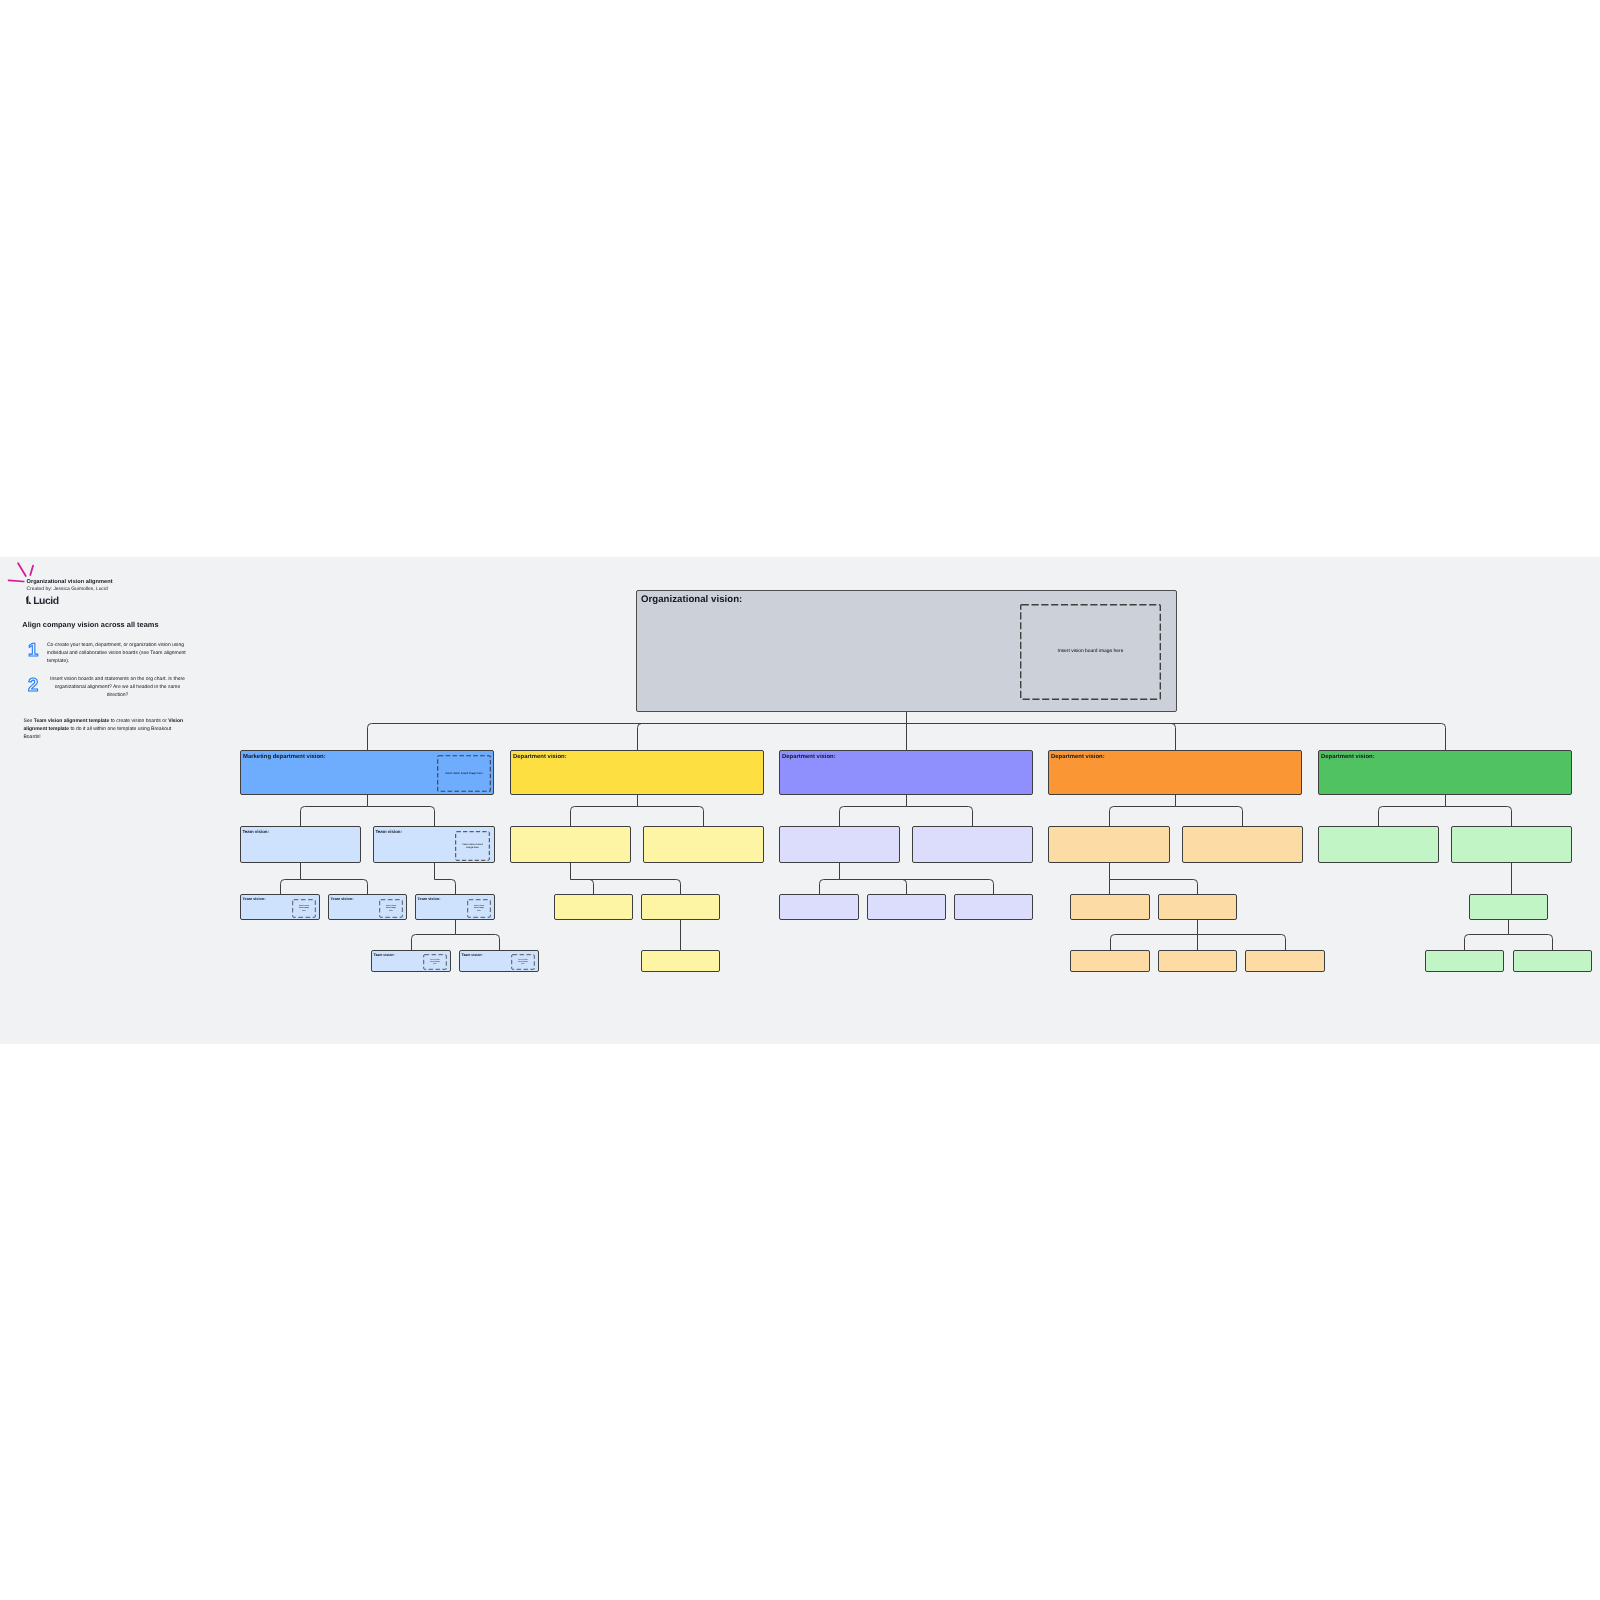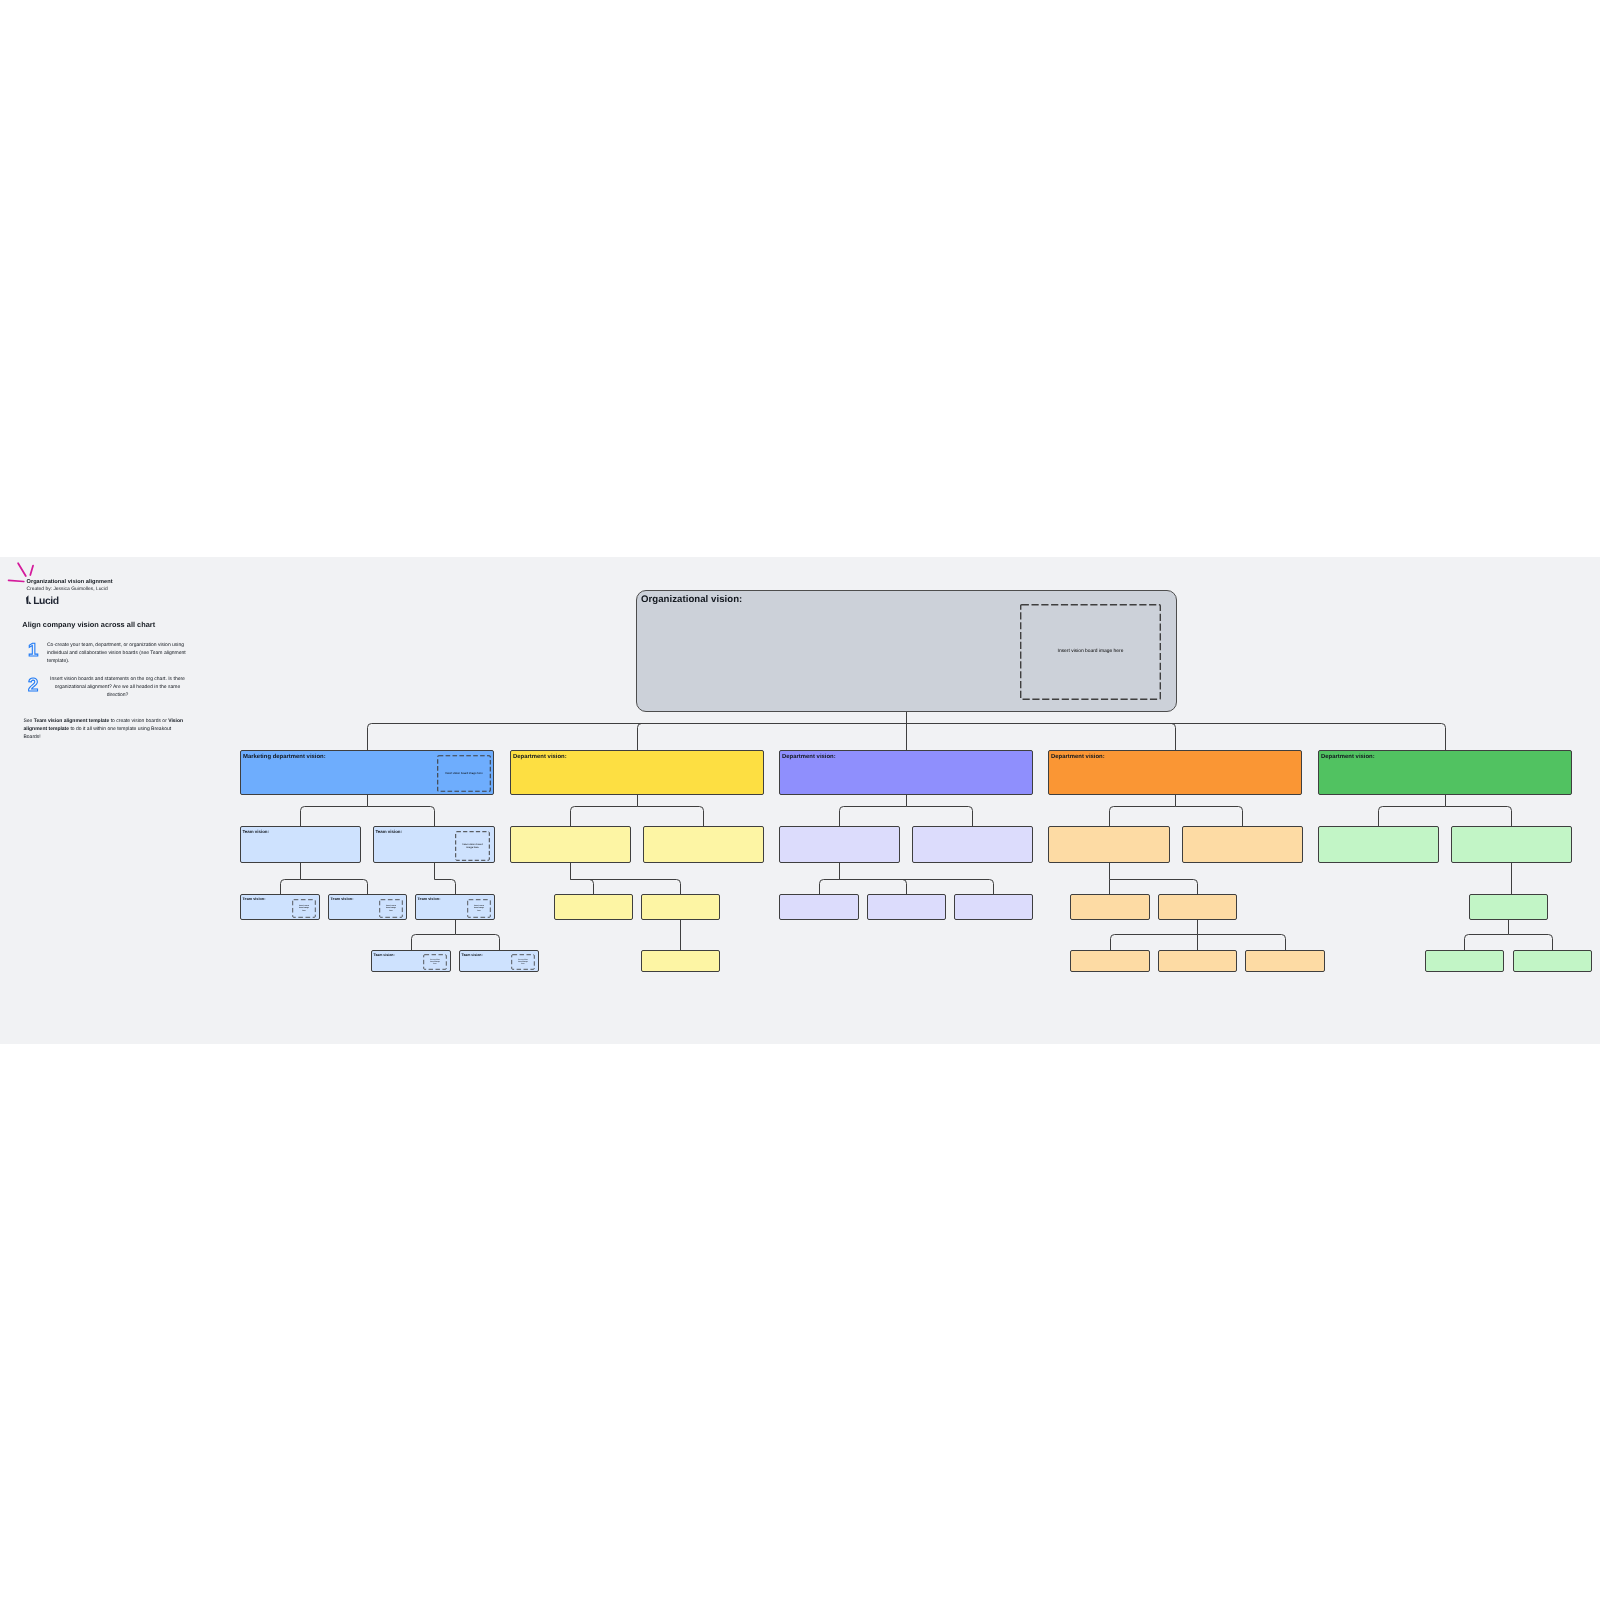--- a/index.html
+++ b/index.html
@@ -13,21 +13,21 @@
   .doc-title{position:absolute;left:26.5px;top:22px;font-size:5.6px;font-weight:bold;color:#11161d;letter-spacing:0.05px;}
   .doc-by{position:absolute;left:26.5px;top:29.5px;font-size:4.9px;color:#22262c;letter-spacing:0.02px;}
   .brand{position:absolute;left:24px;top:37px;shape-rendering:geometricPrecision;}
   .heading{position:absolute;left:22.3px;top:63px;font-size:7.35px;font-weight:bold;color:#11161d;letter-spacing:0.03px;}
   .stepnum{position:absolute;}
   .step-txt{position:absolute;font-size:5.0px;color:#11161d;line-height:1.58;}
   .footnote{position:absolute;left:23.5px;top:160px;width:163px;font-size:5.0px;color:#11161d;line-height:1.62;}
   .footnote b{font-weight:bold;}
   
   .node{position:absolute;box-sizing:border-box;border:1px solid #3f3f3f;border-radius:2px;}
-  .n-root{border-radius:10px;border-color:#4d4d4d;}
+  .n-root{border-radius:2px;border-color:#4d4d4d;}
   .lbl{position:absolute;font-weight:bold;color:#11161d;white-space:nowrap;}
   .lbl-root{left:4px;top:3.5px;font-size:9.6px;letter-spacing:0.05px;}
   .lbl-dept{left:2px;top:3.2px;font-size:5.9px;letter-spacing:0.02px;}
   .lbl-l2{left:1.5px;top:1.5px;font-size:4.4px;}
   .lbl-l3{left:1.5px;top:1.5px;font-size:3.8px;}
   .lbl-l4{left:1.5px;top:1.5px;font-size:3.5px;}
   .ph{position:absolute;box-sizing:border-box;
       display:flex;align-items:center;justify-content:center;text-align:center;color:#11161d;}
   .ph > svg{position:absolute;left:0;top:0;width:100%;height:100%;overflow:visible;}
   .phr{x:0.7px;y:0.7px;width:calc(100% - 1.4px);height:calc(100% - 1.4px);rx:1px;}
@@ -65,21 +65,21 @@
   </svg>
   <div class="doc-title">Organizational vision alignment</div>
   <div class="doc-by">Created by: Jessica Guimolles, Lucid</div>
   <svg class="brand" width="37" height="13" viewBox="0 0 170 60">
     <g fill="#1f2532">
       <path d="M9 17 L20 6 L20 46 L12 46 Z"></path>
       <path d="M23 33 L34 46 L23 46 Z"></path>
       <text x="42" y="46" font-family="Liberation Sans, sans-serif" font-size="48" font-weight="bold" letter-spacing="-2.2">Lucid</text>
     </g>
   </svg>
-  <div class="heading">Align company vision across all chart</div>
+  <div class="heading">Align company vision across all teams</div>
 
   <svg class="stepnum" style="left:26.5px;top:83px;width:16px;height:20px" viewBox="0 0 16 20">
     <text x="1" y="15.5" font-family="Liberation Sans, sans-serif" font-size="18.5" font-weight="bold" fill="none" stroke="#1f7af5" stroke-width="1.05">1</text>
   </svg>
   <div class="step-txt" style="left:47px;top:85px;width:143px;text-align:left">Co-create your team, department, or organization vision using individual and collaborative vision boards (see Team alignment template).</div>
 
   <svg class="stepnum" style="left:26.5px;top:118px;width:16px;height:20px" viewBox="0 0 16 20">
     <text x="1" y="15.5" font-family="Liberation Sans, sans-serif" font-size="18.5" font-weight="bold" fill="none" stroke="#1f7af5" stroke-width="1.05">2</text>
   </svg>
   <div class="step-txt" style="left:47px;top:119px;width:141px;text-align:center">Insert vision boards and statements on the org chart. Is there organizational alignment? Are we all headed in the same direction?</div>

